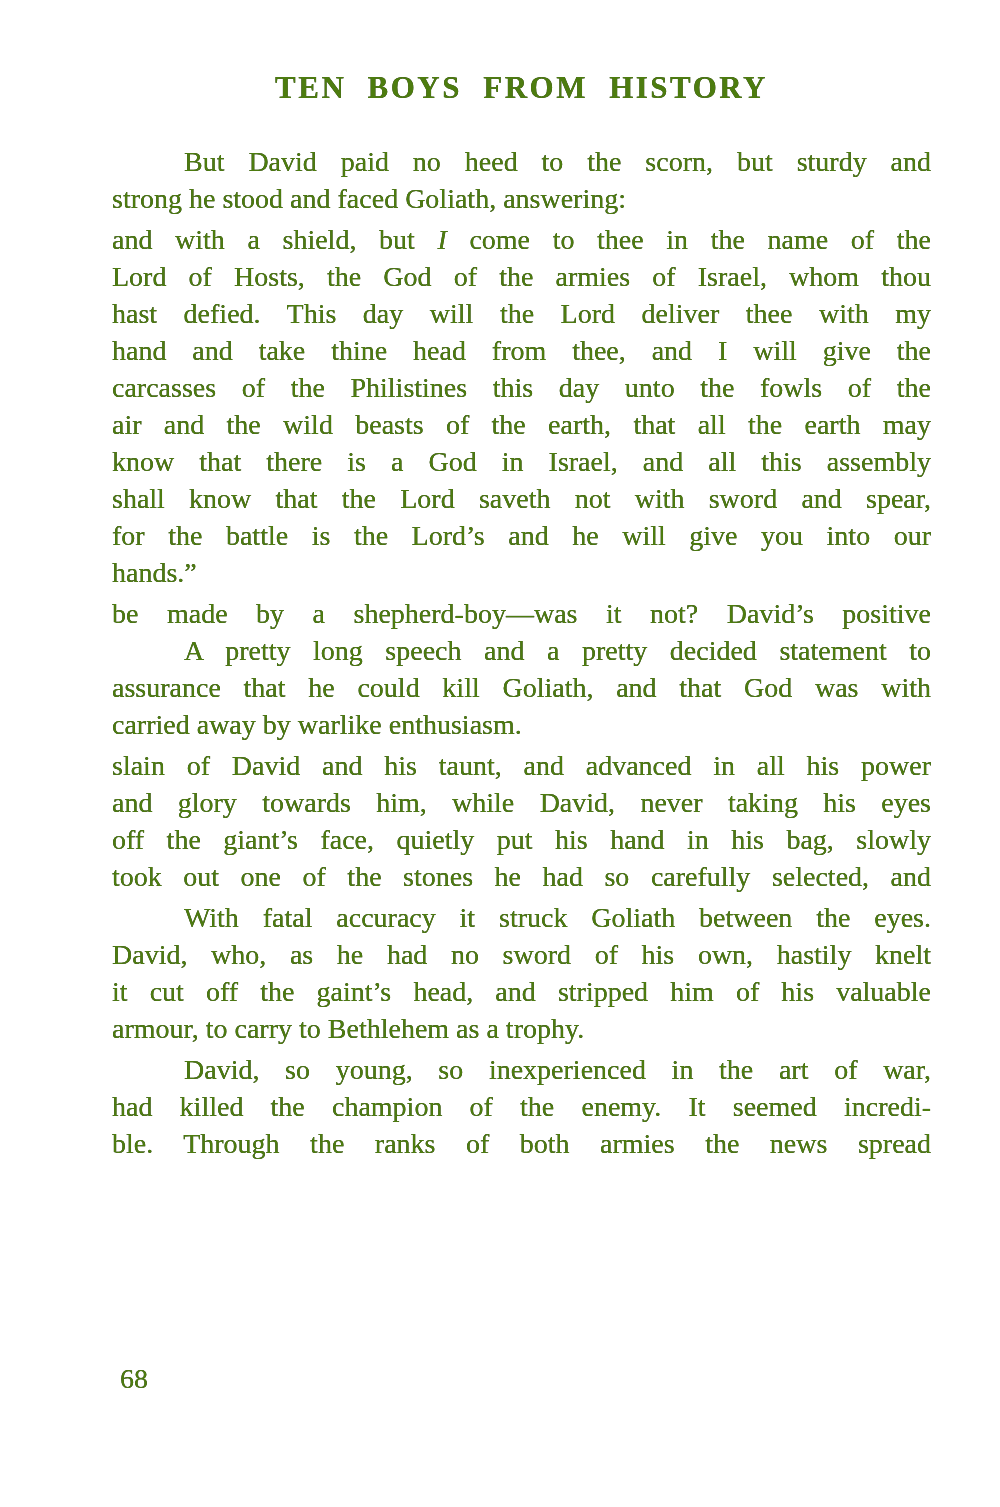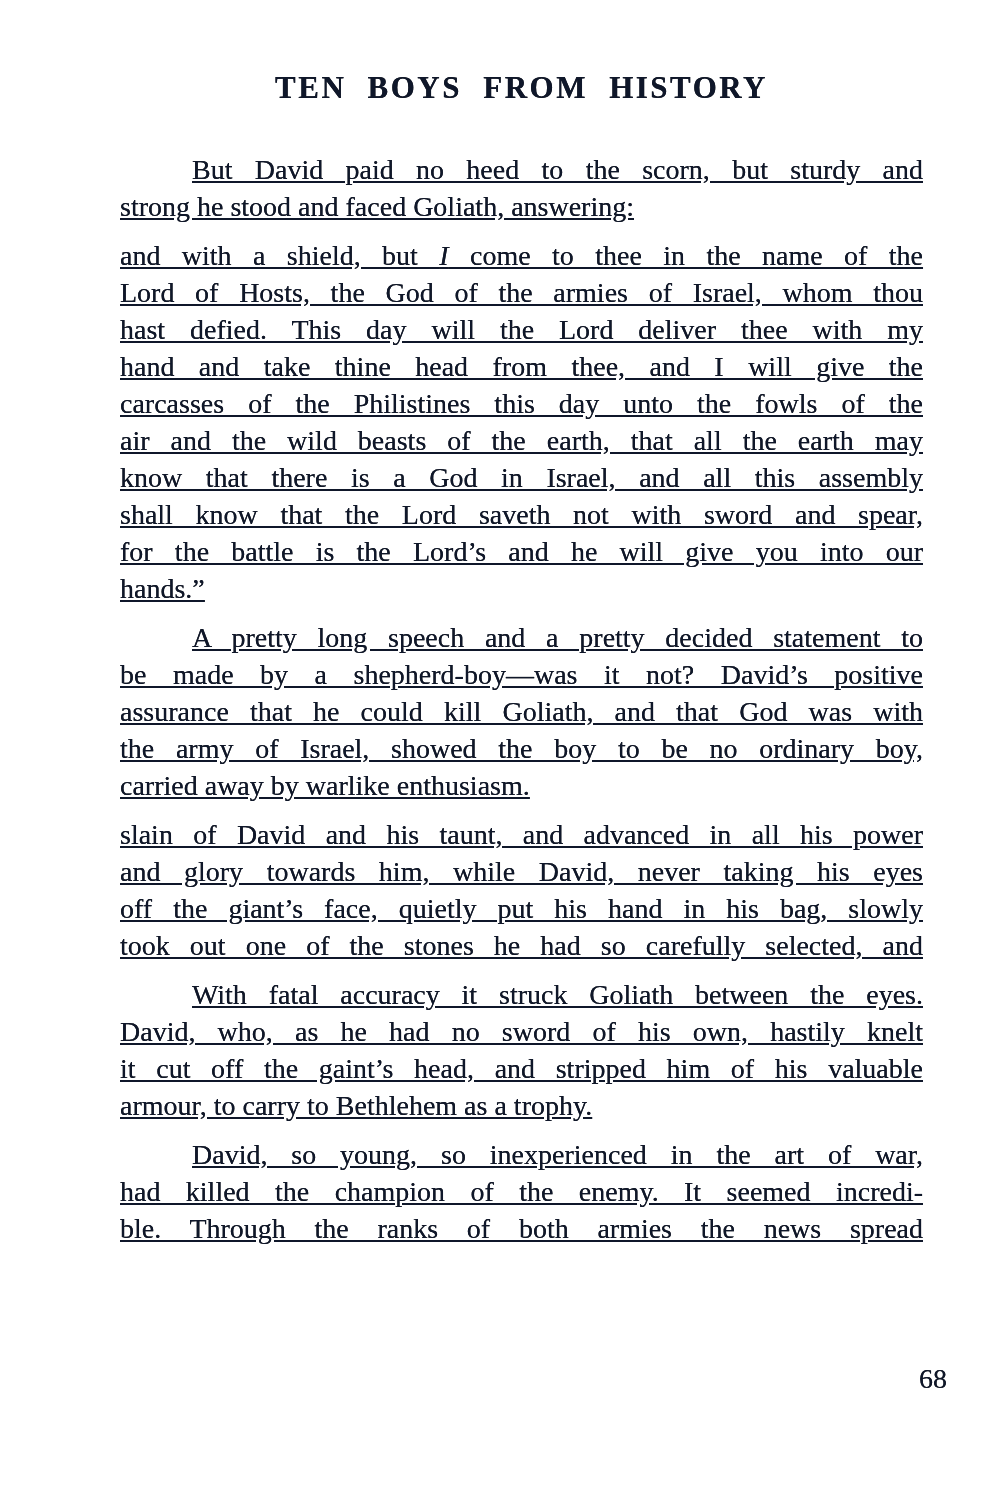--- a/index.html
+++ b/index.html
@@ -5,21 +5,21 @@
   html, body {
     margin: 0;
     padding: 0;
     background: #ffffff;
   }
   .page {
     position: relative;
     width: 1000px;
     height: 1507px;
     background: #ffffff;
-    color: #0f172a;
+    color: #4d7c0f;
     font-family: "Liberation Serif", "DejaVu Serif", serif;
     overflow: hidden;
   }
   .title {
     position: absolute;
     top: 70px;
     left: 108px;
     width: 827px;
     margin: 0;
     text-align: center;
@@ -29,42 +29,41 @@
     word-spacing: 11px;
     text-shadow: 0 0 0.6px rgba(0,0,0,0.85);
   }
   .text-col {
     position: absolute;
     top: 139px;
     left: 108px;
     width: 827px;
   }
   .paragraph {
-    margin: 12px;
-    text-decoration: underline;
+    margin: 4px;
   }
   .line {
     font-size: 28px;
     line-height: 37px;
     text-align: justify;
     text-align-last: justify;
     text-shadow: 0 0 0.6px rgba(0,0,0,0.85);
   }
   .line.first {
     text-indent: 72px;
   }
   .line.lastline {
     text-align-last: left;
   }
   .page-number {
     position: absolute;
     top: 1360px;
     left: 120px;
     width: 827px;
-    text-align: right;
+    text-align: left;
     font-size: 28px;
     line-height: 37px;
     text-shadow: 0 0 0.6px rgba(0,0,0,0.85);
   }
 </style>
 </head>
 <body>
 
 <div class="page">
   <h1 class="title">TEN BOYS FROM HISTORY</h1>
@@ -80,24 +79,23 @@
         <div class="line">hast defied.  This day will the Lord deliver thee with my</div>
         <div class="line">hand and take thine head from thee, and I will give the</div>
         <div class="line">carcasses of the Philistines this day unto the fowls of the</div>
         <div class="line">air and the wild beasts of the earth, that all the earth may</div>
         <div class="line">know that there is a God in Israel, and all this assembly</div>
         <div class="line">shall know that the Lord saveth not with sword and spear,</div>
         <div class="line">for the battle is the Lord’s and he will give you into our</div>
         <div class="line lastline">hands.”</div>
       </div>
       <div class="paragraph">
+        <div class="line">be made by a shepherd-boy—was it not?  David’s positive</div>
         <div class="line first">A pretty long speech and a pretty decided statement to</div>
-        <div class="line">be made by a shepherd-boy—was it not?  David’s positive</div>
         <div class="line">assurance that he could kill Goliath, and that God was with</div>
-        <div class="line">the army of Israel, showed the boy to be no ordinary boy,</div>
         <div class="line lastline">carried away by warlike enthusiasm.</div>
       </div>
       <div class="paragraph">
         <div class="line">slain of David and his taunt, and advanced in all his power</div>
         <div class="line">and glory towards him, while David, never taking his eyes</div>
         <div class="line">off the giant’s face, quietly put his hand in his bag, slowly</div>
         <div class="line">took out one of the stones he had so carefully selected, and</div>
       </div>
       <div class="paragraph">
         <div class="line first">With fatal accuracy it struck Goliath between the eyes.</div>

